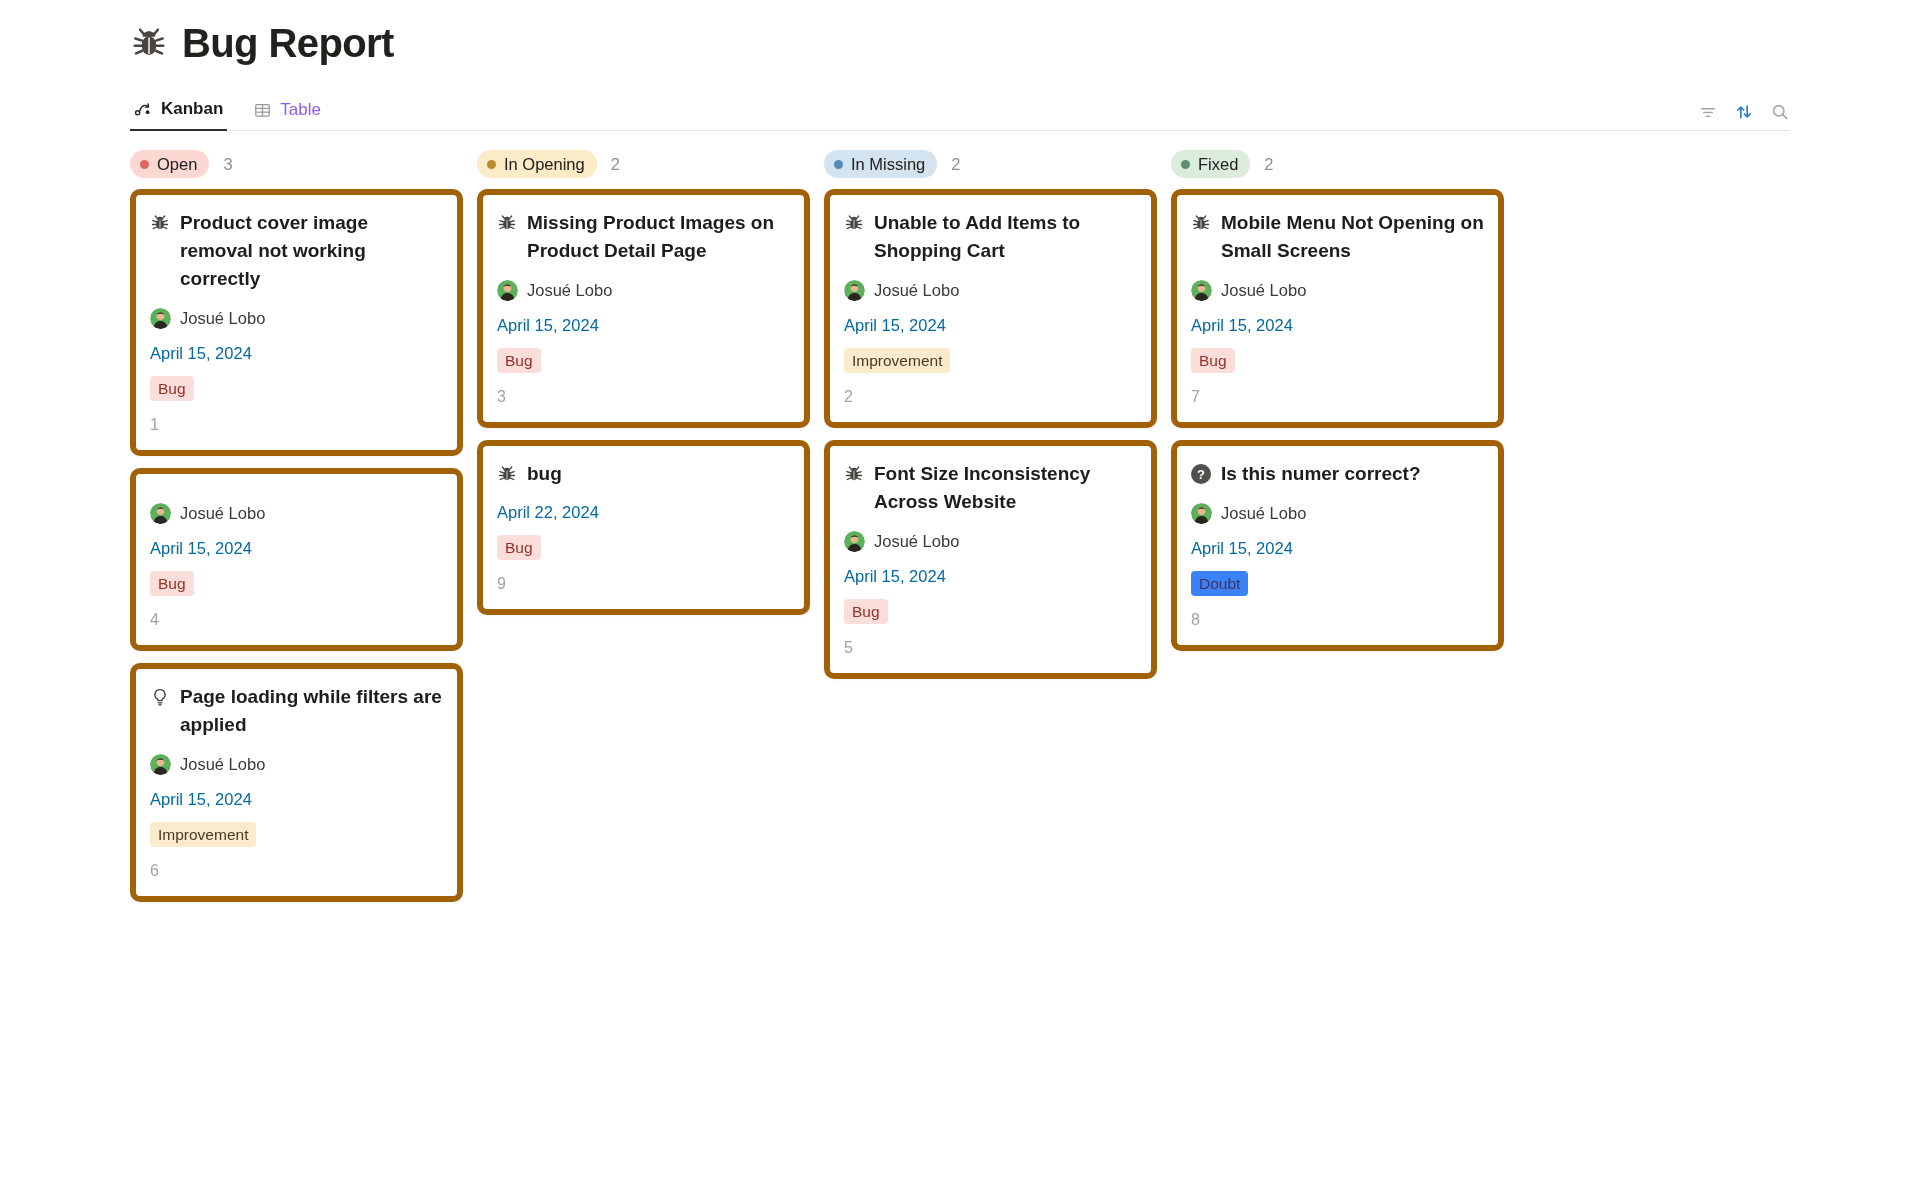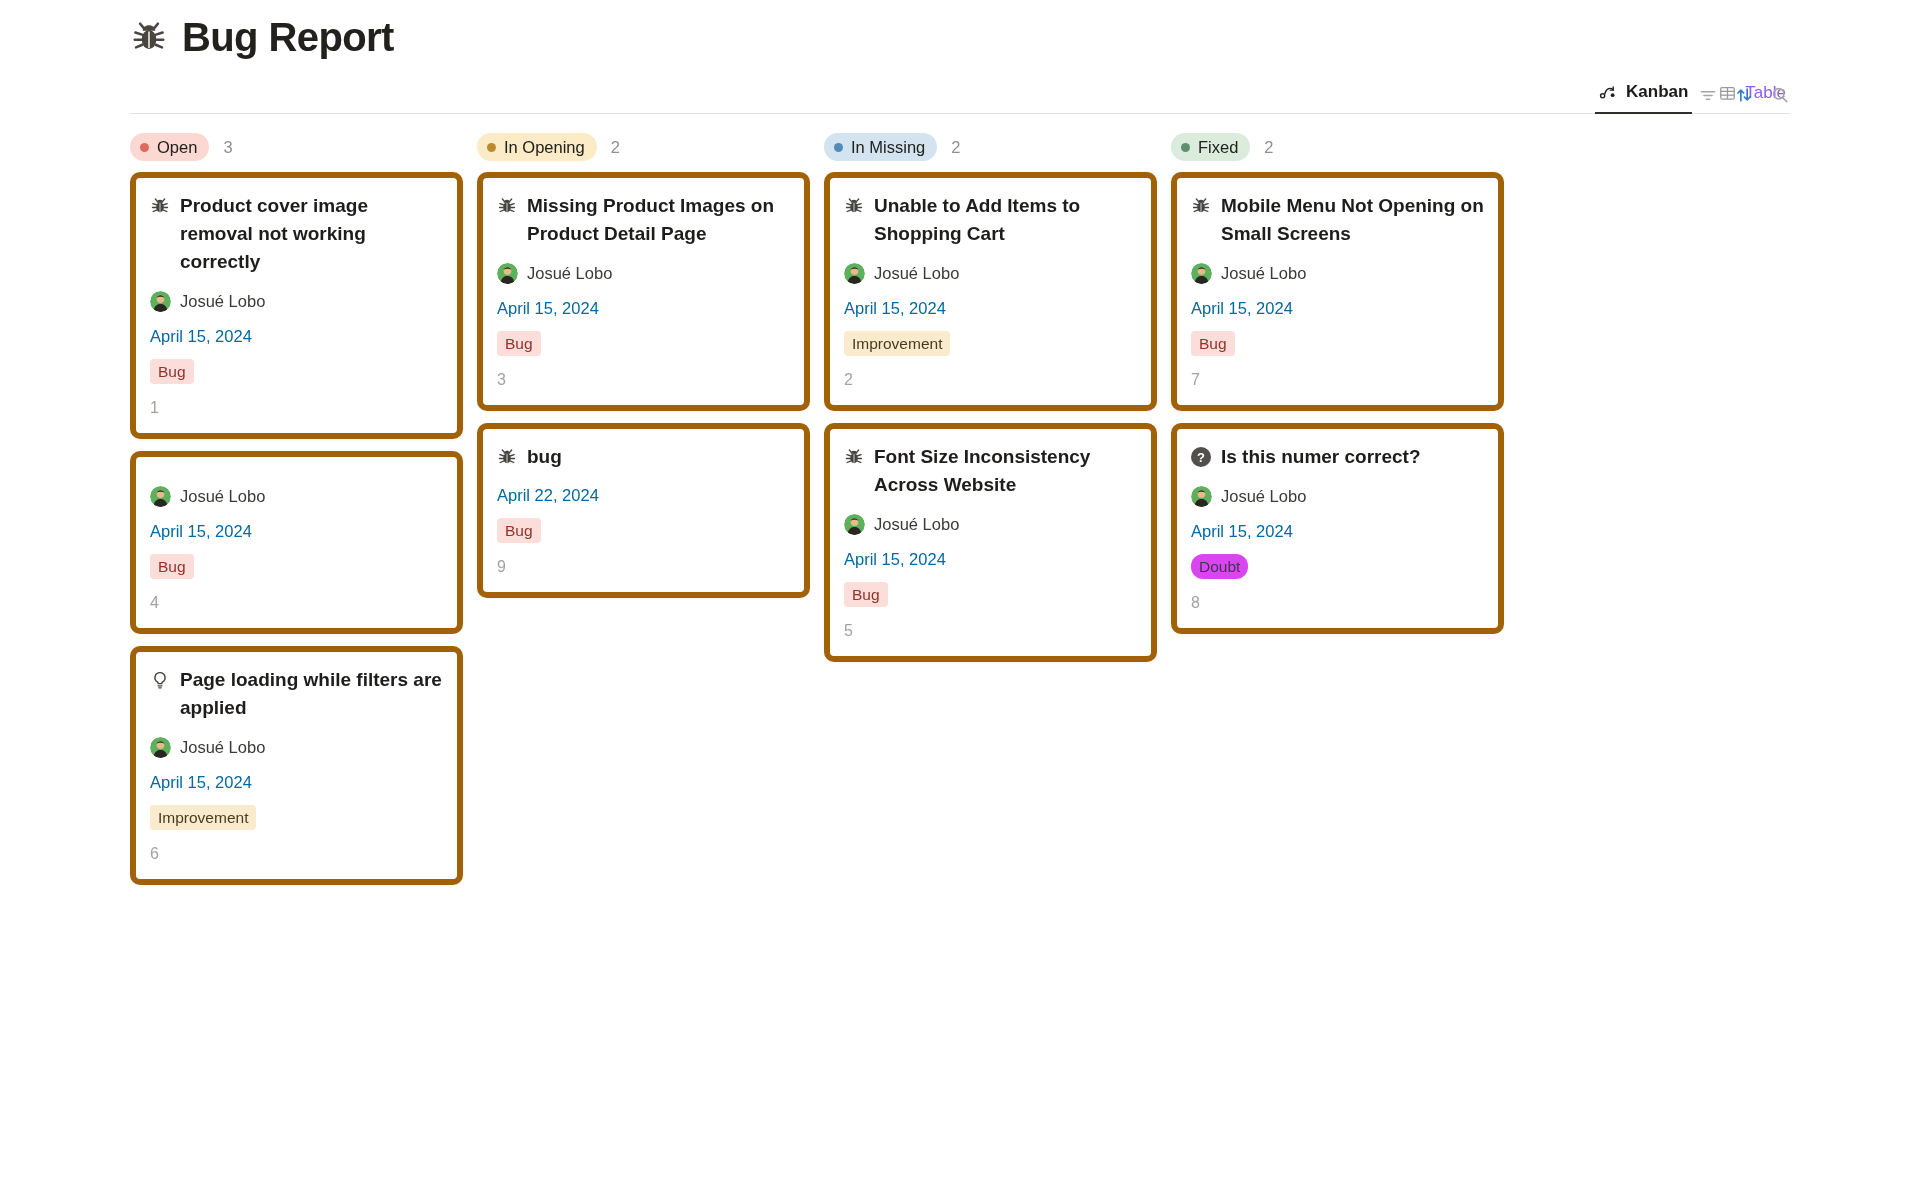--- a/index.html
+++ b/index.html
@@ -1,27 +1,27 @@
 <!DOCTYPE html>
 <html><head>
 <meta charset="utf-8">
 <style>
   * { margin:0; padding:0; box-sizing:border-box; }
   html,body { width:1920px; height:1199px; background:#ffffff; overflow:hidden;
               font-family:"Liberation Sans", sans-serif; color:#1e1d1a; }
-  .page-wrap { width:1660px; margin:0 auto 0 130px; padding-top:12px; }
+  .page-wrap { width:1660px; margin:0 auto 0 130px; padding-top:18px; }
 
   
   .title-row { display:flex; align-items:center; gap:14px; height:50px; }
   .title-bug-icon { width:38px; height:38px; flex:0 0 auto; }
   .page-title { font-size:40px; font-weight:700; letter-spacing:-0.6px; color:#23211d; }
 
   
-  .tabbar { display:flex; align-items:flex-end; margin-top:16px; height:36px;
-            border-bottom:1px solid #e5e4e1; position:relative;justify-content:flex-end; }
+  .tabbar { display:flex; align-items:flex-end; margin-top:27px; height:36px;
+            border-bottom:1px solid #e5e4e1; position:relative; }
   .tab { display:flex; align-items:center; gap:8px; padding:0 4px 10px 4px; cursor:pointer; }
   .tab + .tab { margin-left:22px; }
   .tab-label { font-size:17px; }
   .tab.active .tab-label { color:#1c1b19; font-weight:700; }
   .tab.inactive .tab-label { color:#8b5cf6; font-weight:400; }
   .tab.active { border-bottom:2px solid #2f2e2b; margin-bottom:-1px; }
   .tab-icon { width:19px; height:19px; }
   .toolbar-icons { position:absolute; right:0; bottom:8px; display:flex; align-items:center; gap:16px; }
   .tb-icon { width:20px; height:20px; cursor:pointer; }
 
@@ -335,19 +335,19 @@
       <span class="q-circle">?</span>
       <span class="card-title">Is this numer correct?</span>
     </div>
     <div class="assignee-row">
       <svg class="avatar" viewBox="0 0 24 24">
                 <use href="#svg-avatar"></use>
               </svg>
       <span class="assignee-name">Josué Lobo</span>
     </div>
     <div class="card-date">April 15, 2024</div>
-    <div><span class="card-tag" style="background: #d946ef; color: rgb(69, 49, 94); border-radius: 12px;">Doubt</span></div>
+    <div><span class="card-tag" style="background: #3b82f6; color: rgb(69, 49, 94);">Doubt</span></div>
     <div class="card-number">8</div>
   </div>
 </div>
   </div>
 </div>
 </div>
 
 </body></html>

